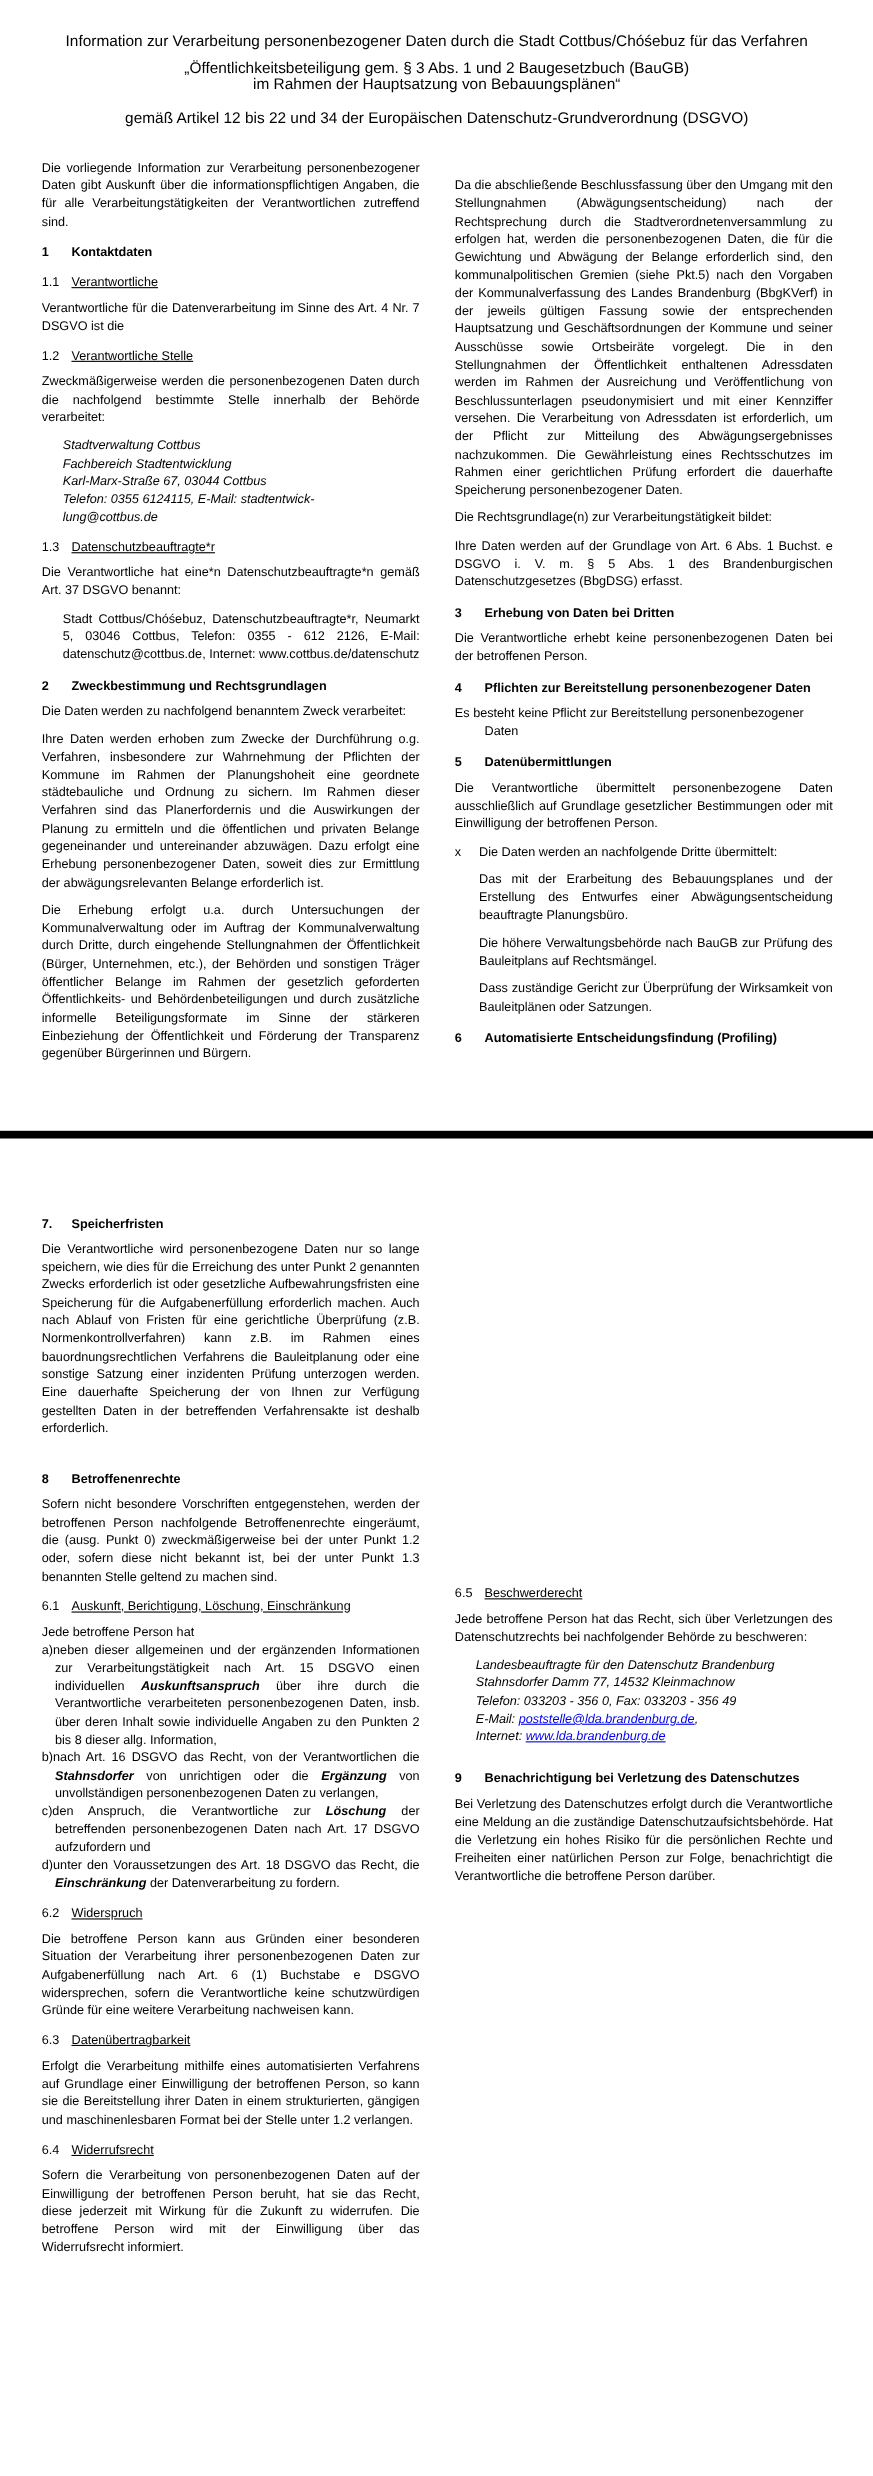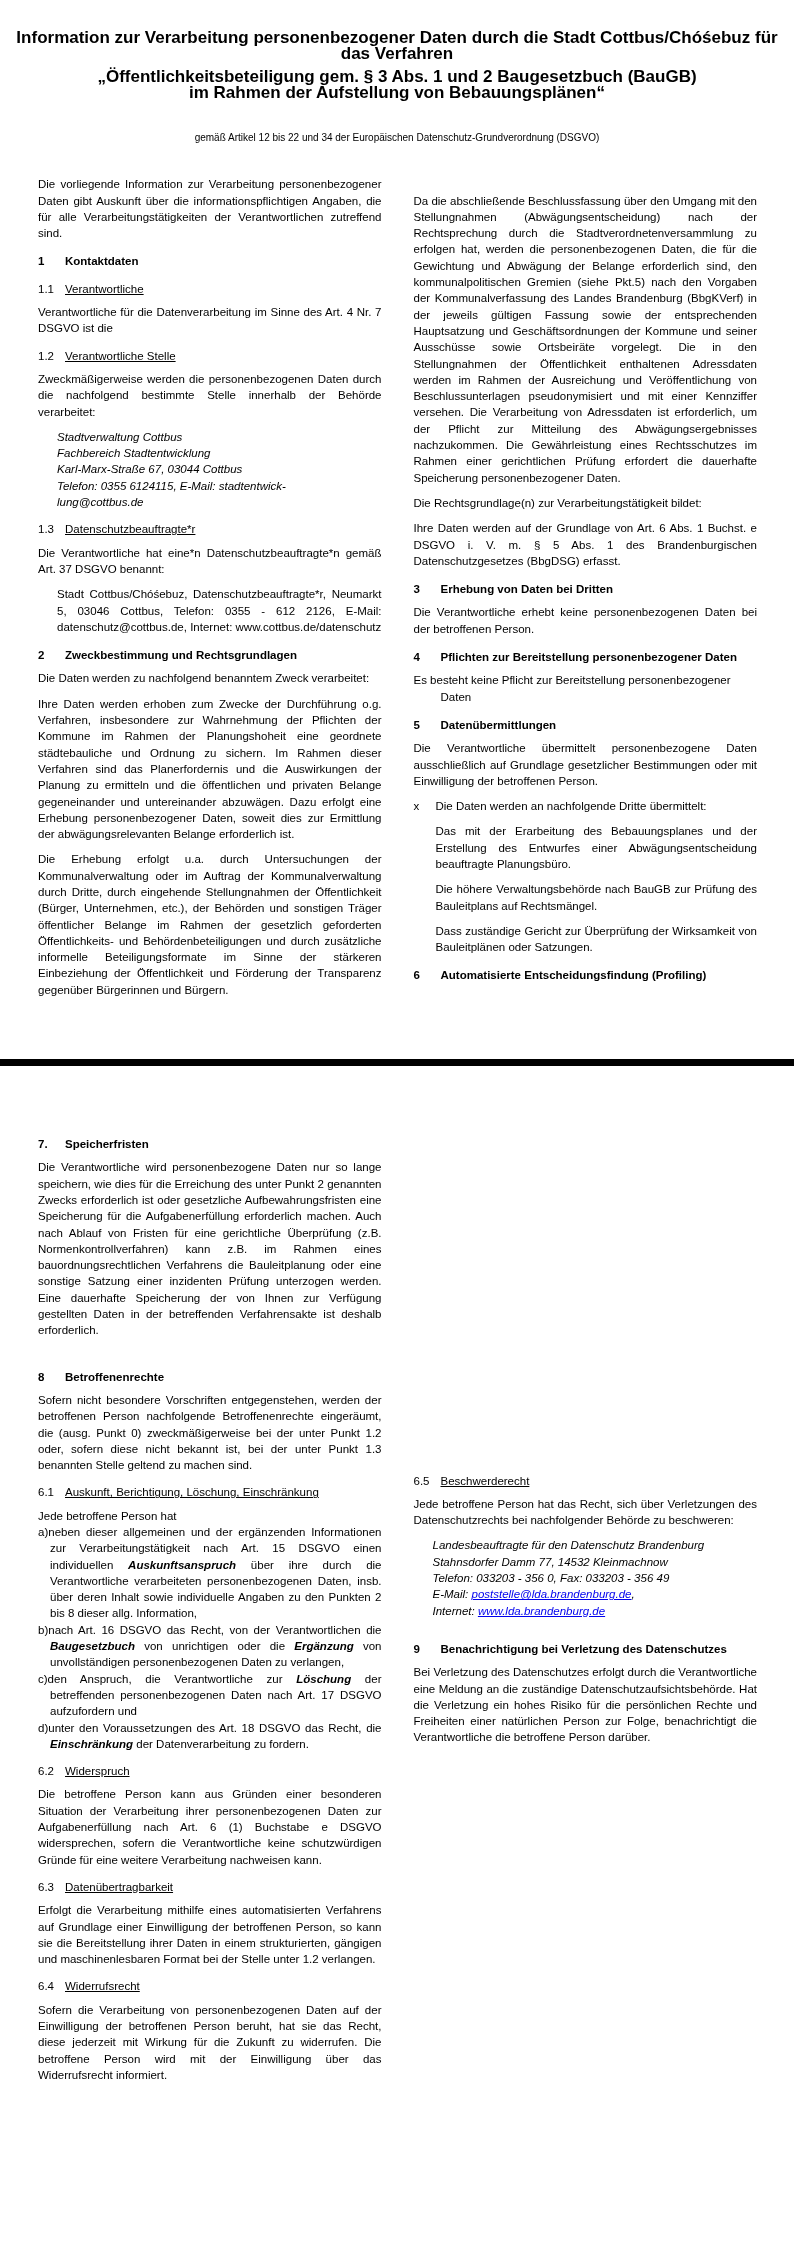--- a/index.html
+++ b/index.html
@@ -2,23 +2,23 @@
 <html lang="de"><head>
 <meta charset="utf-8">
 <style>
   html,body {margin:0; padding:0; background:#fff;}
   * {box-sizing:border-box;}
   .doc {
     width:794px; height:2251px; overflow:hidden; background:#fff; color:#000;
     font-family:"Liberation Sans", sans-serif; font-size:11.5px; line-height:16.3px;
   }
   .titleblock {padding-top:30px; text-align:center;}
-  .t1 {font-weight:bold; font-size:17px; line-height:15.5px;}
+  .t1 {font-weight:normal; font-size:14px; line-height:15.5px;}
   .t1.first {margin-bottom:8px;}
-  .t2 {font-size:10px; margin-top:30px;}
+  .t2 {font-size:14px; margin-top:14px;}
   .cols {display:flex; gap:32px; padding:0 37px 0 38px; margin-top:30px; align-items:center;}
   .col {flex:1 1 0; min-width:0;}
   p {margin:0 0 9px; text-align:justify;}
   .h {display:flex; font-weight:bold; margin:12px 0 7px;}
   .hnum {width:27px; flex:none;}
   .hlbl {flex:1;}
   .sh {display:flex; margin:11px 0 7px;}
   .shnum {width:27px; flex:none;}
   .shlbl {text-decoration:underline;}
   .ind {margin-left:19px;}
@@ -40,21 +40,21 @@
   .page2 {margin-top:58px;}
 </style>
 </head>
 <body>
 
 <div class="doc">
 
   <header class="titleblock">
     <div class="t1 first">Information zur Verarbeitung personenbezogener Daten durch die Stadt Cottbus/Chóśebuz für das Verfahren</div>
     <div class="t1">„Öffentlichkeitsbeteiligung gem. § 3 Abs. 1 und 2 Baugesetzbuch (BauGB)</div>
-    <div class="t1">im Rahmen der Aufstellung von Bebauungsplänen“</div>
+    <div class="t1">im Rahmen der Hauptsatzung von Bebauungsplänen“</div>
     <div class="t2">gemäß Artikel 12 bis 22 und 34 der Europäischen Datenschutz-Grundverordnung (DSGVO)</div>
   </header>
 
   <div class="cols">
     <div class="col">
       <p>Die vorliegende Information zur Verarbeitung personenbezogener Daten gibt Auskunft über die informationspflichtigen Angaben, die für alle Verarbeitungstätigkeiten der Verantwortlichen zutreffend sind.</p>
 
       <div class="h">
         <span class="hnum">1</span>
           <span class="hlbl">Kontaktdaten</span>
@@ -148,21 +148,21 @@
       </div>
       <p>Sofern nicht besondere Vorschriften entgegenstehen, werden der betroffenen Person nachfolgende Betroffenenrechte eingeräumt, die (ausg. Punkt 0) zweckmäßigerweise bei der unter Punkt 1.2 oder, sofern diese nicht bekannt ist, bei der unter Punkt 1.3 benannten Stelle geltend zu machen sind.</p>
 
       <div class="sh">
         <span class="shnum">6.1</span>
           <span class="shlbl">Auskunft, Berichtigung, Löschung, Einschränkung</span>
       </div>
       <p class="nolead">Jede betroffene Person hat</p>
       <div class="list">
         <p class="li"><span>a)</span><span>neben dieser allgemeinen und der ergänzenden Informationen zur Verarbeitungstätigkeit nach Art. 15 DSGVO einen individuellen </span><span class="bi">Auskunftsanspruch</span><span> über ihre durch die Verantwortliche verarbeiteten personenbezogenen Daten, insb. über deren Inhalt sowie individuelle Angaben zu den Punkten 2 bis 8 dieser allg. Information,</span></p>
-        <p class="li"><span>b)</span><span>nach Art. 16 DSGVO das Recht, von der Verantwortlichen die </span><span class="bi">Baugesetzbuch</span><span> von unrichtigen oder die </span><span class="bi">Ergänzung</span><span> von unvollständigen personenbezogenen Daten zu verlangen,</span></p>
+        <p class="li"><span>b)</span><span>nach Art. 16 DSGVO das Recht, von der Verantwortlichen die </span><span class="bi">Stahnsdorfer</span><span> von unrichtigen oder die </span><span class="bi">Ergänzung</span><span> von unvollständigen personenbezogenen Daten zu verlangen,</span></p>
         <p class="li"><span>c)</span><span>den Anspruch, die Verantwortliche zur </span><span class="bi">Löschung</span><span> der betreffenden personenbezogenen Daten nach Art. 17 DSGVO aufzufordern und</span></p>
         <p class="li"><span>d)</span><span>unter den Voraussetzungen des Art. 18 DSGVO das Recht, die </span><span class="bi">Einschränkung</span><span> der Datenverarbeitung zu fordern.</span></p>
       </div>
 
       <div class="sh">
         <span class="shnum">6.2</span>
           <span class="shlbl">Widerspruch</span>
       </div>
       <p>Die betroffene Person kann aus Gründen einer besonderen Situation der Verarbeitung ihrer personenbezogenen Daten zur Aufgabenerfüllung nach Art. 6 (1) Buchstabe e DSGVO widersprechen, sofern die Verantwortliche keine schutzwürdigen Gründe für eine weitere Verarbeitung nachweisen kann.</p>
 

